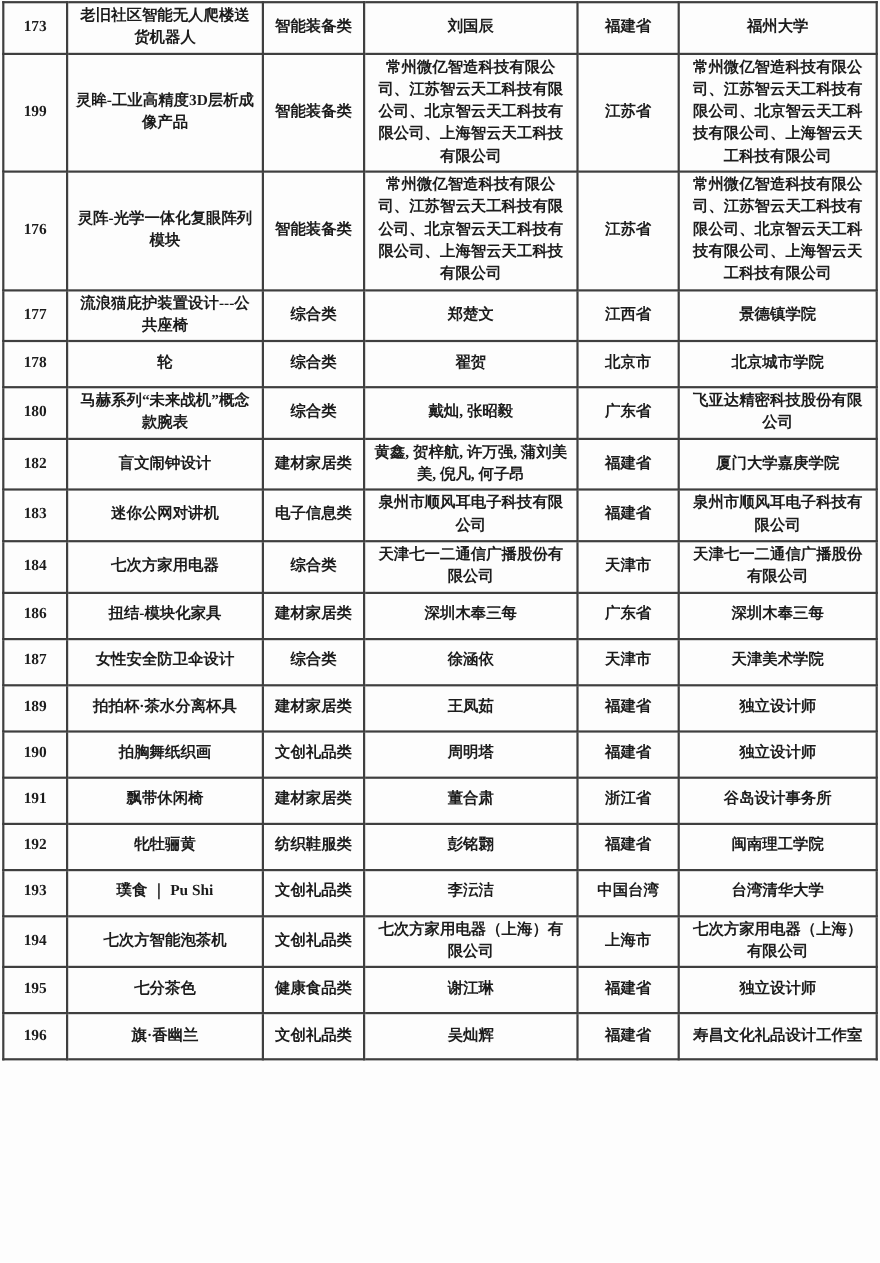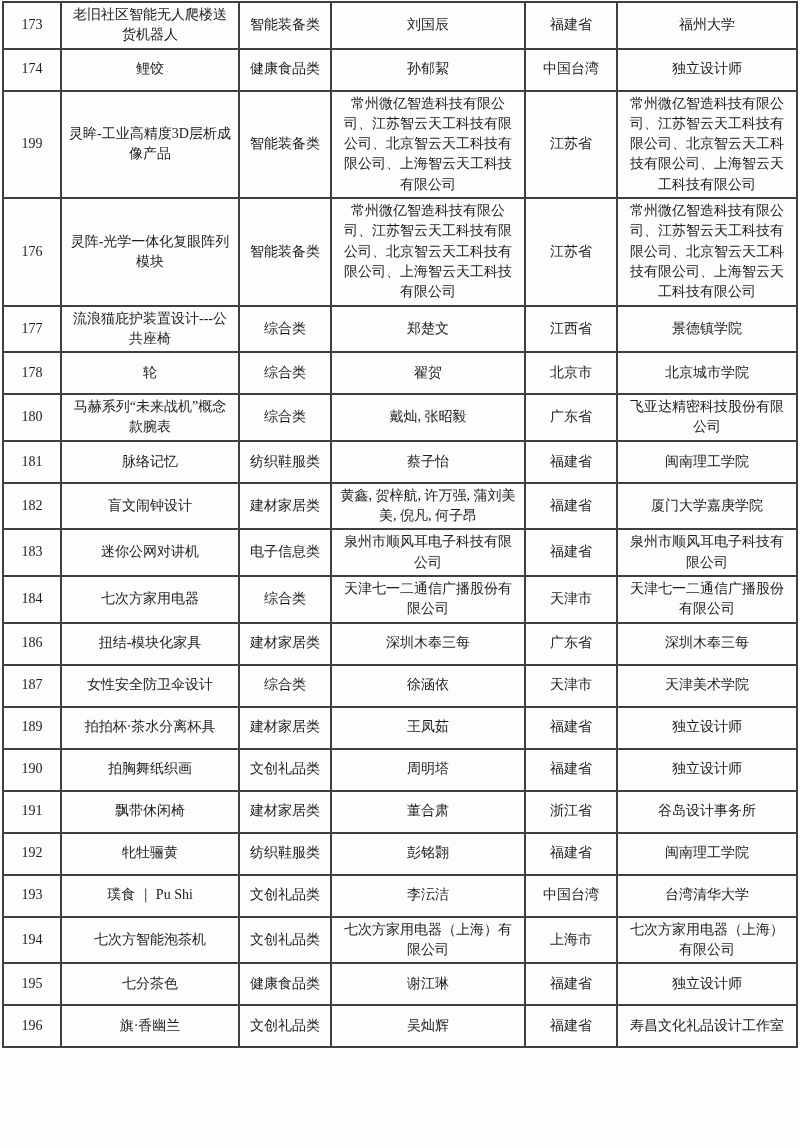--- a/index.html
+++ b/index.html
@@ -7,20 +7,21 @@
     padding: 0;
     background: #ffffff;
   }
   .page {
     position: relative;
     width: 800px;
     height: 1148px;
     overflow: hidden;
     background: #fdfdfd;
     font-family: "Liberation Serif", "DejaVu Serif", serif;
+    font-weight: bold;
   }
   table.results {
     border-collapse: collapse;
     table-layout: fixed;
     width: 794px;
     margin-left: 2px;
     margin-top: 1px;
   }
   table.results td {
     border: 2px solid #3f3f3f;
@@ -58,28 +59,20 @@
     <tbody>
         <tr>
           <td>173</td>
           <td>老旧社区智能无人爬楼送货机器人</td>
           <td>智能装备类</td>
           <td>刘国辰</td>
           <td>福建省</td>
           <td>福州大学</td>
         </tr>
         <tr>
-          <td>174</td>
-          <td>鲤饺</td>
-          <td>健康食品类</td>
-          <td>孙郁絜</td>
-          <td>中国台湾</td>
-          <td>独立设计师</td>
-        </tr>
-        <tr>
           <td>199</td>
           <td>灵眸-工业高精度3D层析成像产品</td>
           <td>智能装备类</td>
           <td>常州微亿智造科技有限公司、江苏智云天工科技有限公司、北京智云天工科技有限公司、上海智云天工科技有限公司</td>
           <td>江苏省</td>
           <td>常州微亿智造科技有限公司、江苏智云天工科技有限公司、北京智云天工科技有限公司、上海智云天工科技有限公司</td>
         </tr>
         <tr>
           <td>176</td>
           <td>灵阵-光学一体化复眼阵列模块</td>
@@ -104,28 +97,20 @@
           <td>北京市</td>
           <td>北京城市学院</td>
         </tr>
         <tr>
           <td>180</td>
           <td>马赫系列“未来战机”概念款腕表</td>
           <td>综合类</td>
           <td>戴灿, 张昭毅</td>
           <td>广东省</td>
           <td>飞亚达精密科技股份有限公司</td>
-        </tr>
-        <tr>
-          <td>181</td>
-          <td>脉络记忆</td>
-          <td>纺织鞋服类</td>
-          <td>蔡子怡</td>
-          <td>福建省</td>
-          <td>闽南理工学院</td>
         </tr>
         <tr>
           <td>182</td>
           <td>盲文闹钟设计</td>
           <td>建材家居类</td>
           <td>黄鑫, 贺梓航, 许万强, 蒲刘美美, 倪凡, 何子昂</td>
           <td>福建省</td>
           <td>厦门大学嘉庚学院</td>
         </tr>
         <tr>

